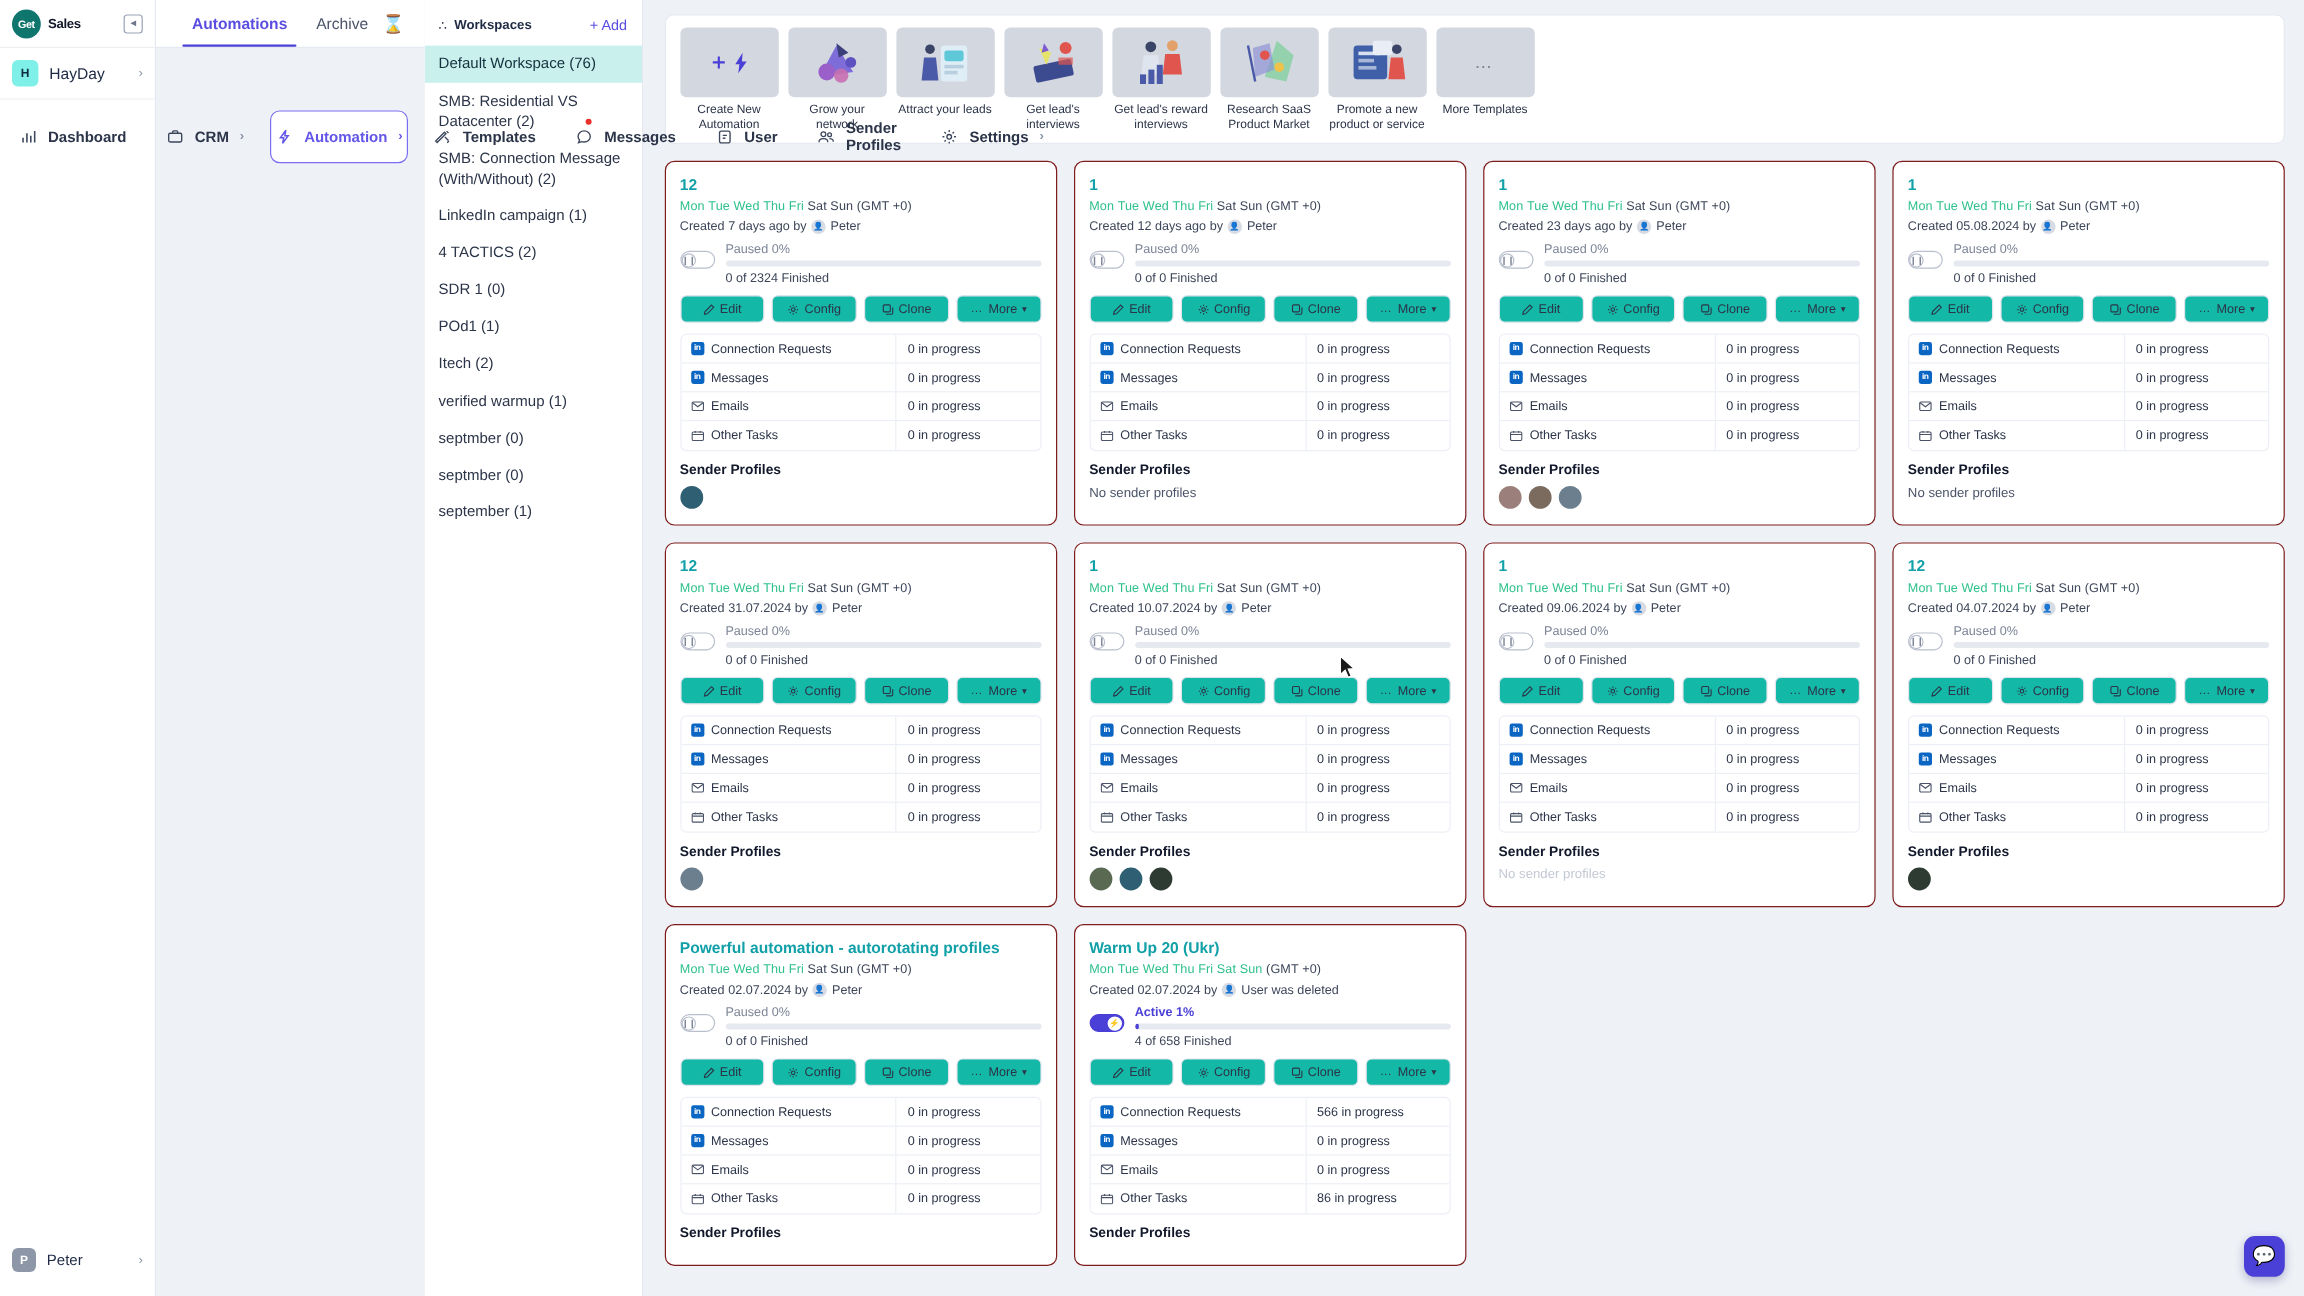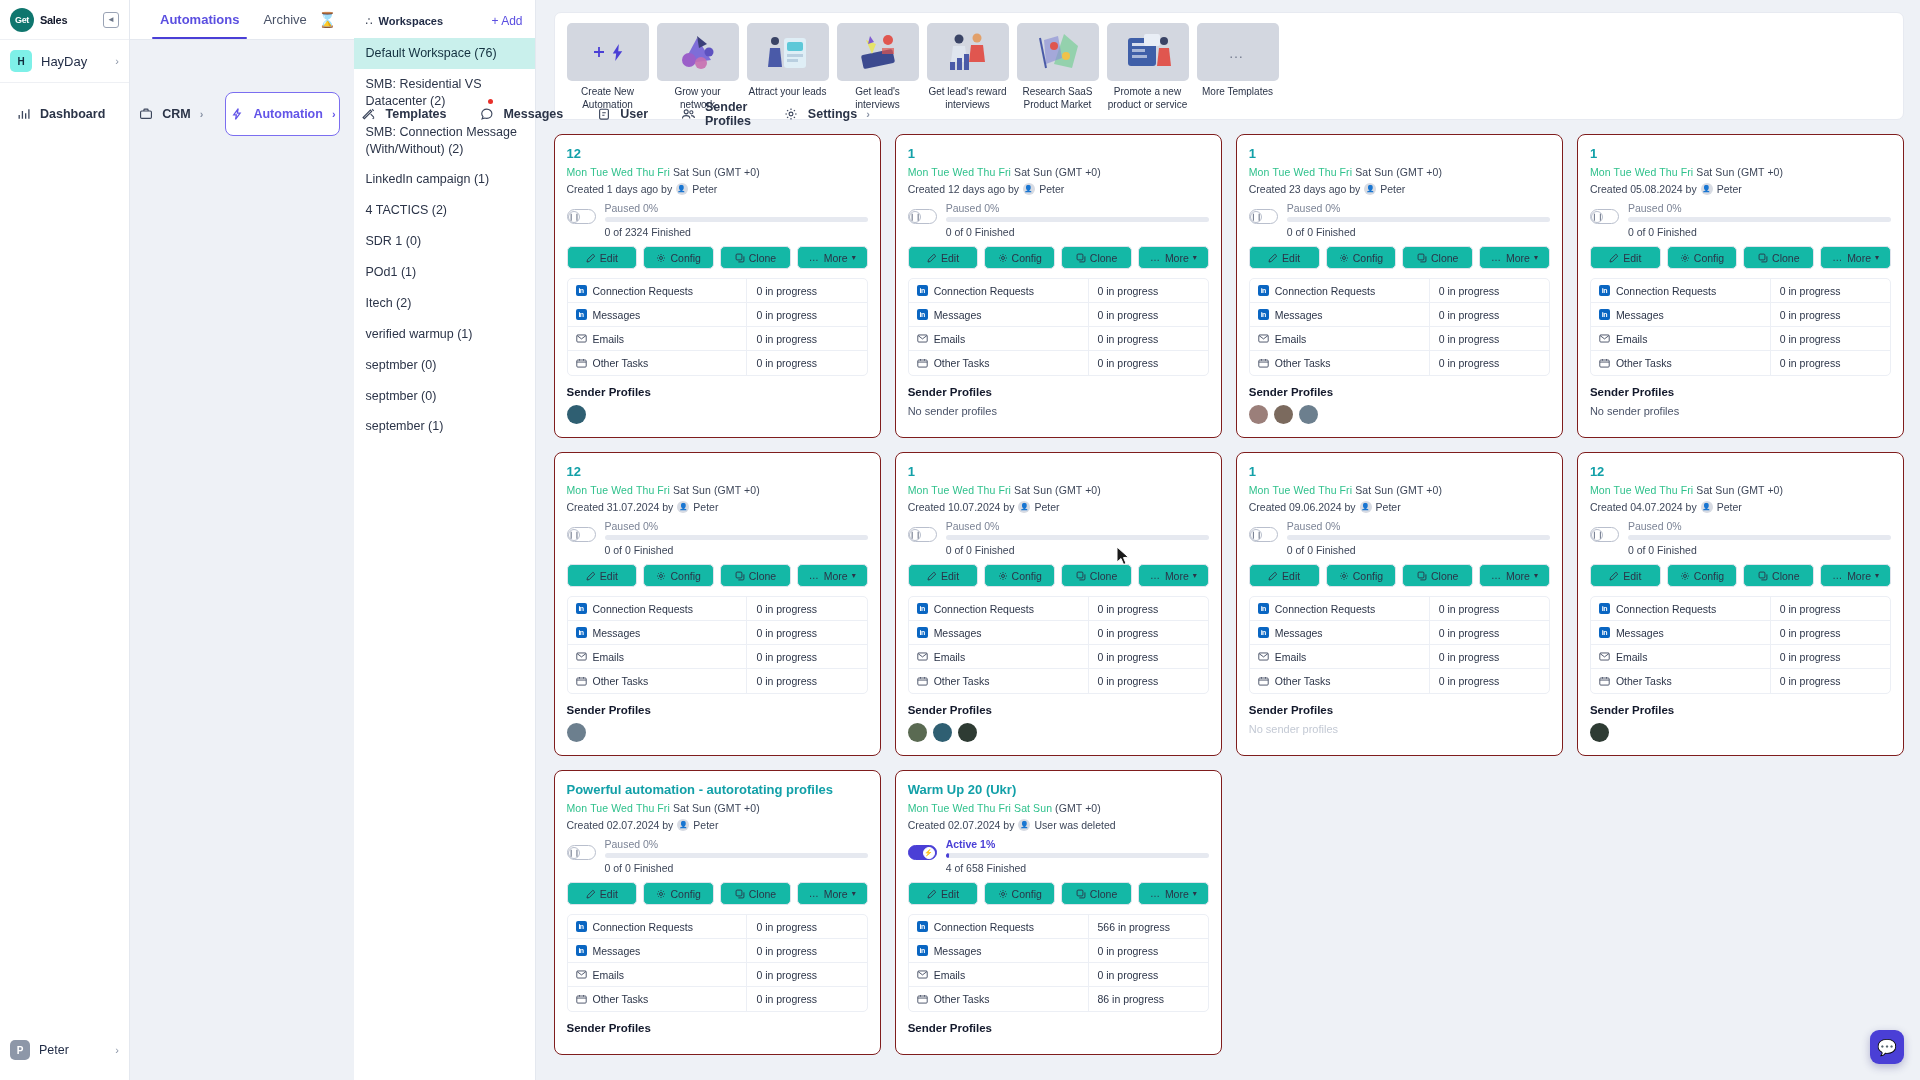--- a/index.html
+++ b/index.html
@@ -454,21 +454,21 @@
                 <div style="color:#7b8294;letter-spacing:3px;font-size:15px;">…</div>
               </div>
               <div class="tpl-label">More Templates</div>
             </div>
           </div>
         <div class="grid" id="cards-grid">
             <div class="card">
               <div class="card-title">12</div>
               <div class="days"><span class="day on">Mon</span><span class="day on">Tue</span><span class="day on">Wed</span><span class="day on">Thu</span><span class="day on">Fri</span><span class="day off">Sat</span><span class="day off">Sun</span><span class="gmt">(GMT +0)</span></div>
               <div class="created">
-                <span>Created 1 days ago by</span>
+                <span>Created 7 days ago by</span>
                 <span class="avatar-mini">👤</span>
                 <span>Peter</span>
               </div>
               <div class="status-row">
                 <div class="toggle">
                   <div class="knob">❙❙</div>
                 </div>
                 <div class="status-col">
                   <div class="status-label">Paused 0%</div>
                   <div class="bar">

